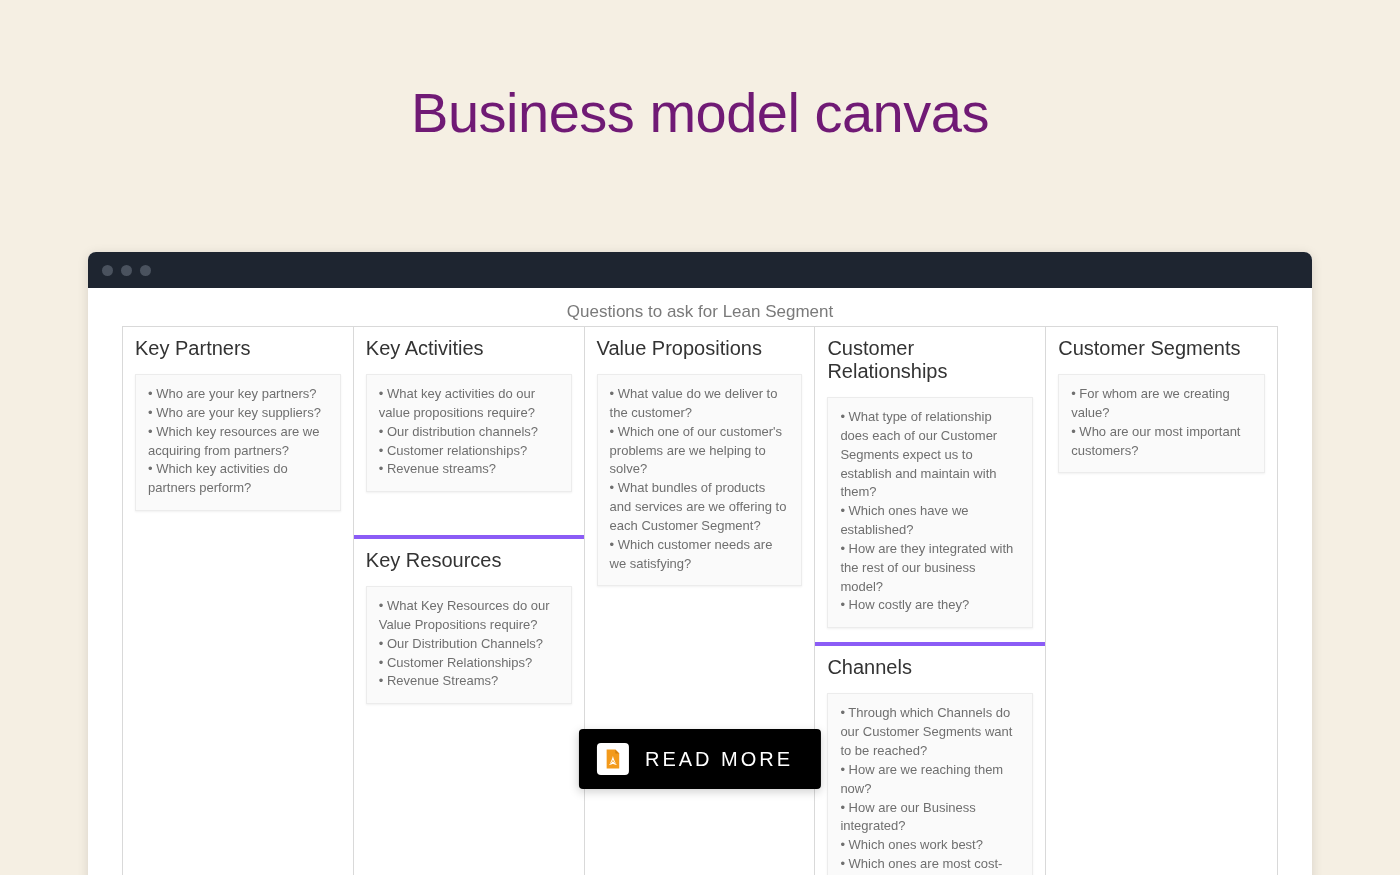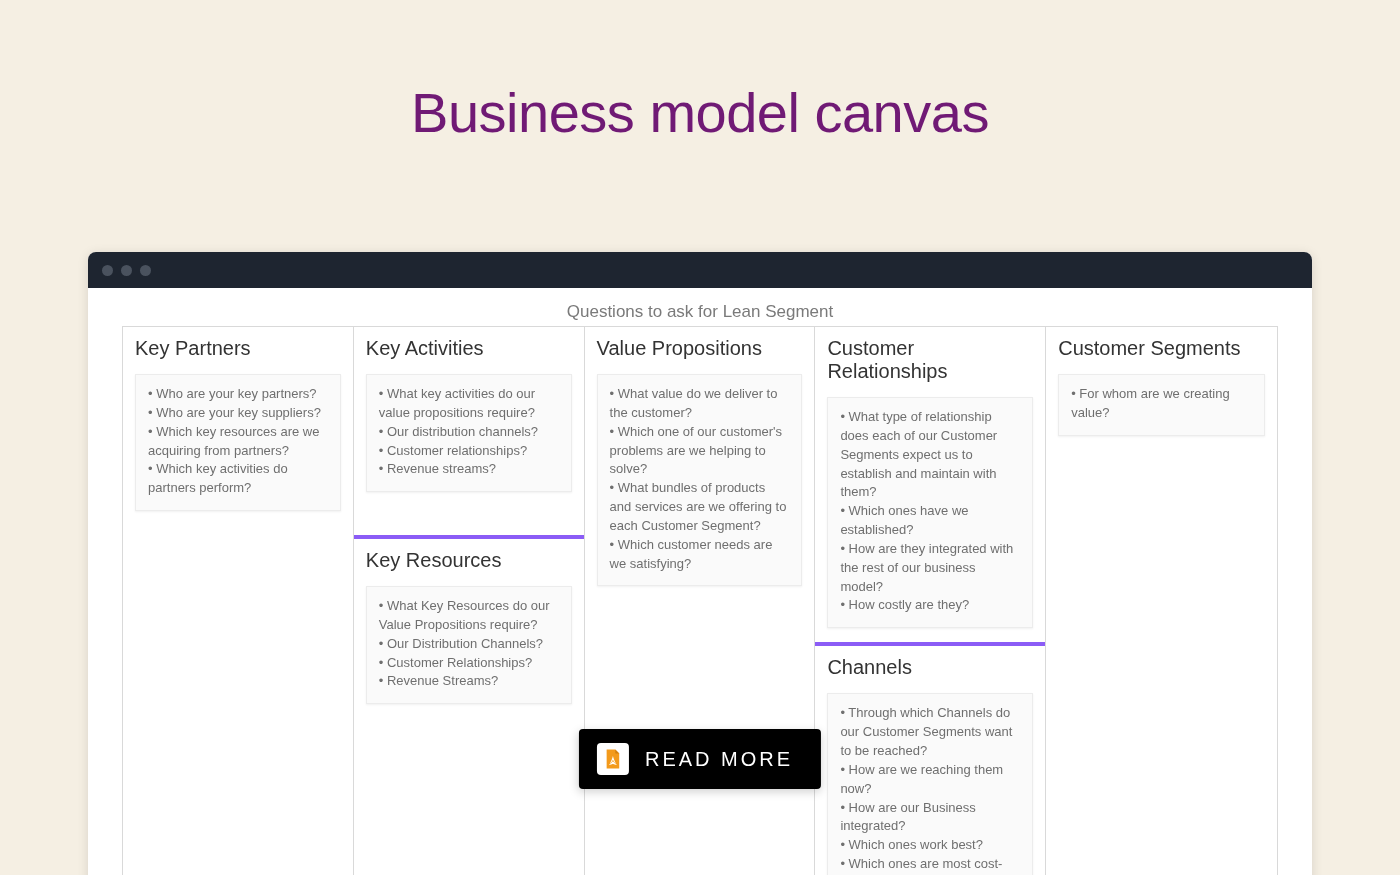--- a/index.html
+++ b/index.html
@@ -198,20 +198,21 @@
             <span class="line">• <span>How are we integrating them with customer routines?</span></span>
           </div>
         </div>
       </div>
 
       <div class="col">
         <div class="cell">
           <div class="cell-title">Customer Segments</div>
           <div class="card">
             <span class="line">• <span>For whom are we creating value?</span></span>
+            <span class="line">• <span>Who are our most important customers?</span></span>
           </div>
         </div>
       </div>
 
     </div>
 
   </div>
 </div>
 
 <button class="read-more-btn">

